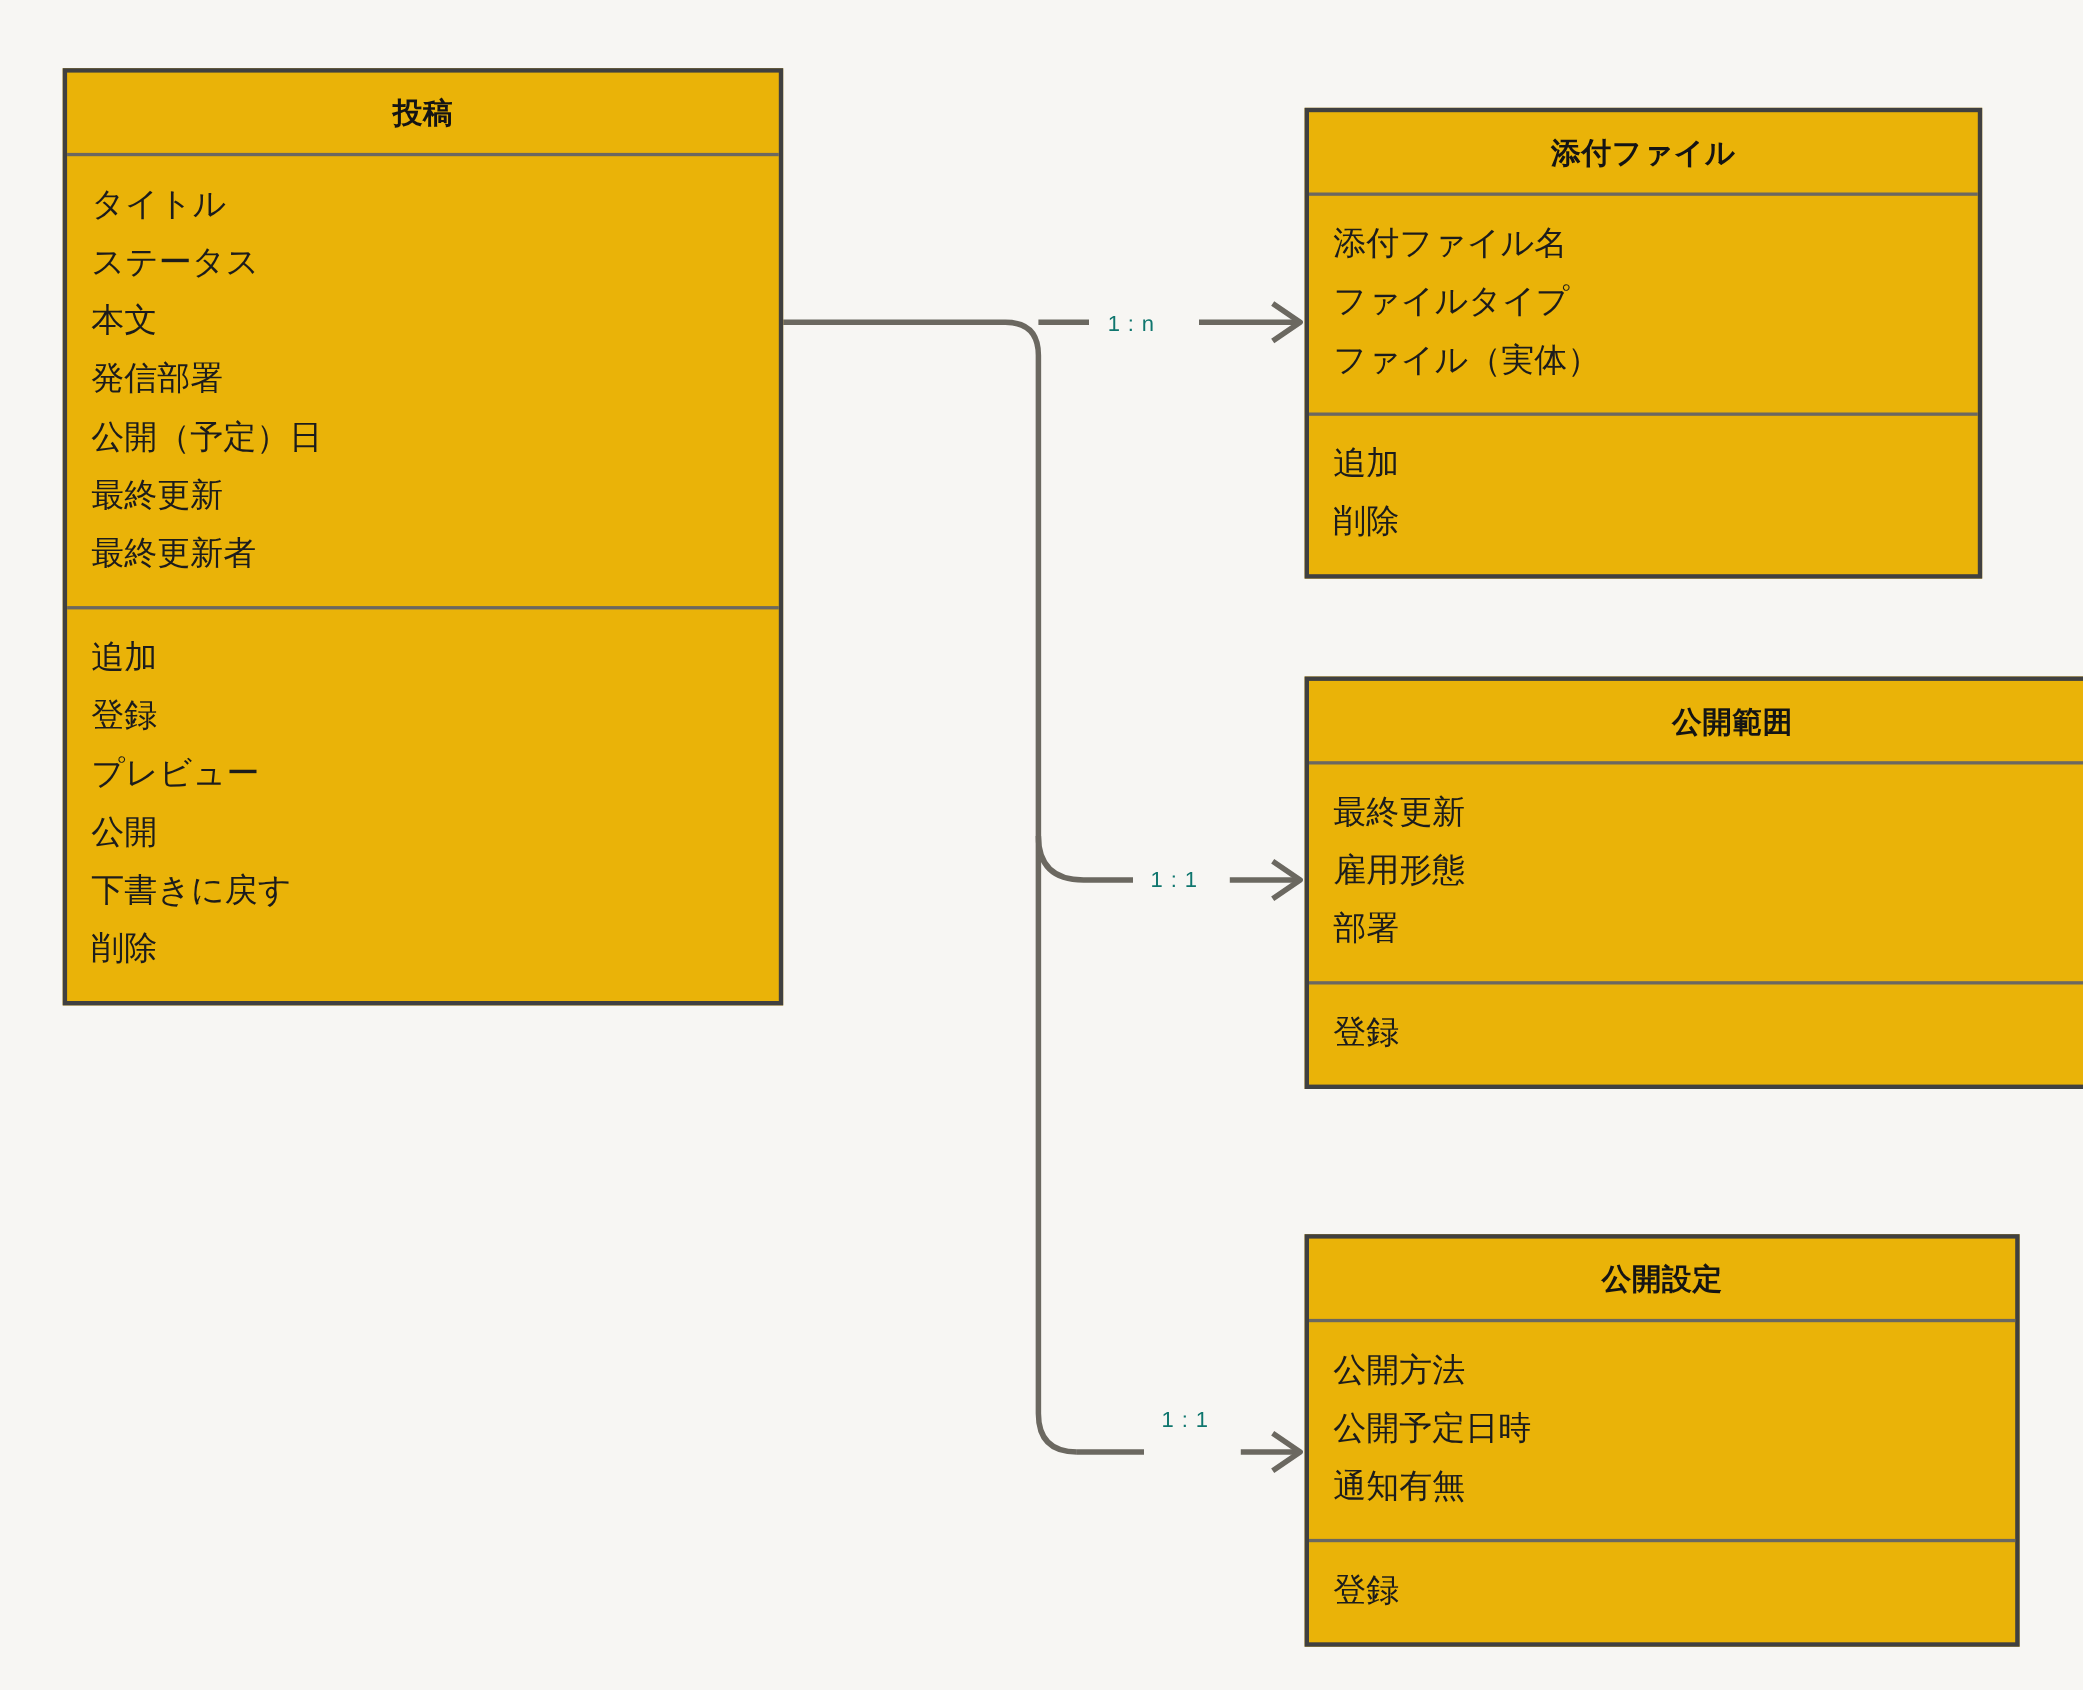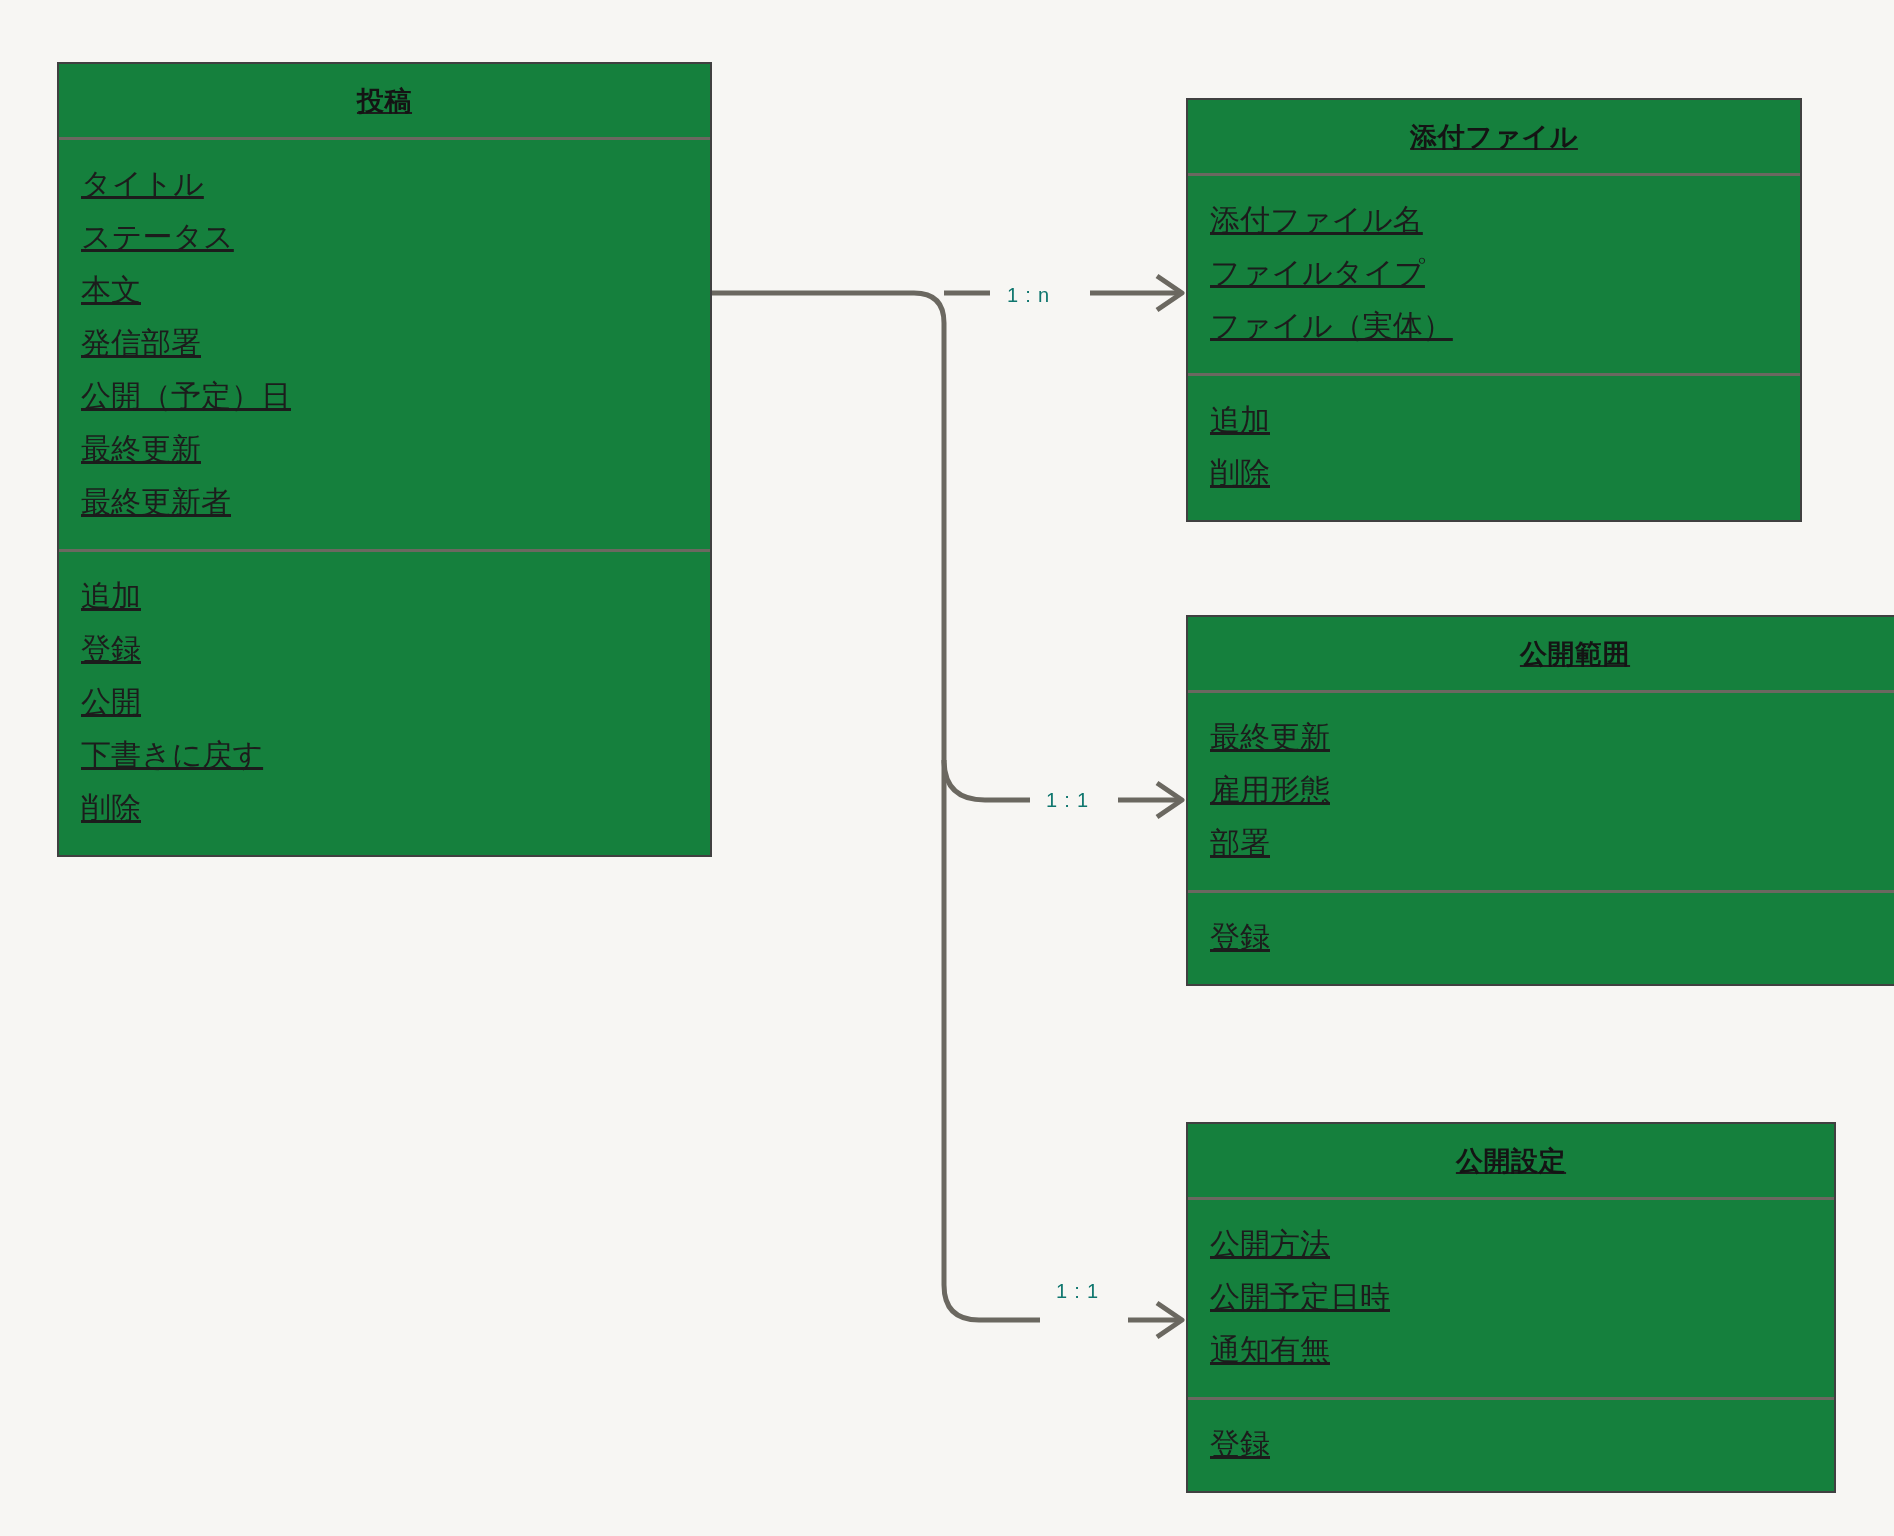--- a/index.html
+++ b/index.html
@@ -27,24 +27,23 @@
     left: 0;
     top: 0;
     width: 1894px;
     height: 1536px;
     pointer-events: none;
   }
 
   
   .uml-class {
     position: absolute;
-    background: #15803d;
-    border: 2px solid #404040;
+    background: #eab308;
+    border: 4px solid #404040;
     box-sizing: border-box;
-    text-decoration: underline;
   }
   .uml-title {
     text-align: center;
     font-weight: bold;
     font-size: 27px;
     line-height: 1;
     padding: 24px 10px 22px 10px;
     border-bottom: 3px solid #6b6860;
     letter-spacing: 0.02em;
     color: #141414;
@@ -117,20 +116,21 @@
       <div class="uml-item">ステータス</div>
       <div class="uml-item">本文</div>
       <div class="uml-item">発信部署</div>
       <div class="uml-item">公開（予定）日</div>
       <div class="uml-item">最終更新</div>
       <div class="uml-item">最終更新者</div>
     </div>
     <div class="uml-compartment">
       <div class="uml-item">追加</div>
       <div class="uml-item">登録</div>
+      <div class="uml-item">プレビュー</div>
       <div class="uml-item">公開</div>
       <div class="uml-item">下書きに戻す</div>
       <div class="uml-item">削除</div>
     </div>
   </div>
 
   <div class="uml-class" id="class-attachment">
     <div class="uml-title">添付ファイル</div>
     <div class="uml-compartment">
       <div class="uml-item">添付ファイル名</div>

